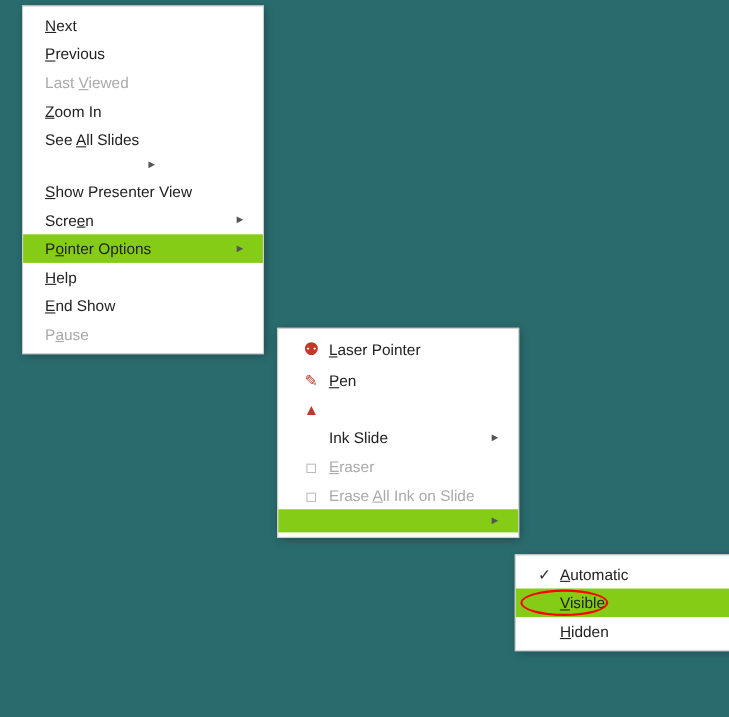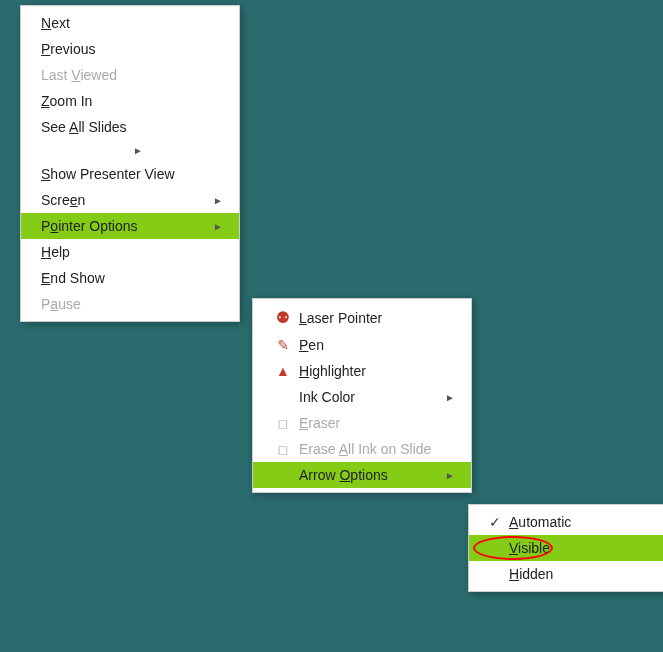--- a/index.html
+++ b/index.html
@@ -158,38 +158,36 @@
   <div class="menu-item">
     <span class="submenu-icon laser-icon">⚉</span>
     <span class="label"><span class="underline">L</span>aser Pointer</span>
   </div>
   <div class="menu-item">
     <span class="submenu-icon pen-icon">✎</span>
     <span class="label"><span class="underline">P</span>en</span>
   </div>
   <div class="menu-item">
     <span class="submenu-icon highlighter-icon">▲</span>
-    <span class="label"><span class="underline">H</span>ighlighter</span>
   </div>
   <div class="menu-item">
     <span class="submenu-icon"></span>
-    <span class="label">Ink Color</span>
+    <span class="label">Ink Slide</span>
     <span class="arrow">►</span>
   </div>
   <div class="menu-item disabled">
     <span class="submenu-icon eraser-icon">◻</span>
     <span class="label"><span class="underline">E</span>raser</span>
   </div>
   <div class="menu-item disabled">
     <span class="submenu-icon eraser-icon">◻</span>
     <span class="label">Erase <span class="underline">A</span>ll Ink on Slide</span>
   </div>
   <div class="menu-item active">
     <span class="submenu-icon"></span>
-    <span class="label">Arrow <span class="underline">O</span>ptions</span>
     <span class="arrow">►</span>
   </div>
 </div>
 
 <div class="menu" id="arrow-submenu" style="position:absolute; top:504px; left:468px; width:145px;">
   <div class="menu-item">
     <span class="checkmark">✓</span>
     <span class="label"><span class="underline">A</span>utomatic</span>
   </div>
   <div class="menu-item active" style="position:relative;">

